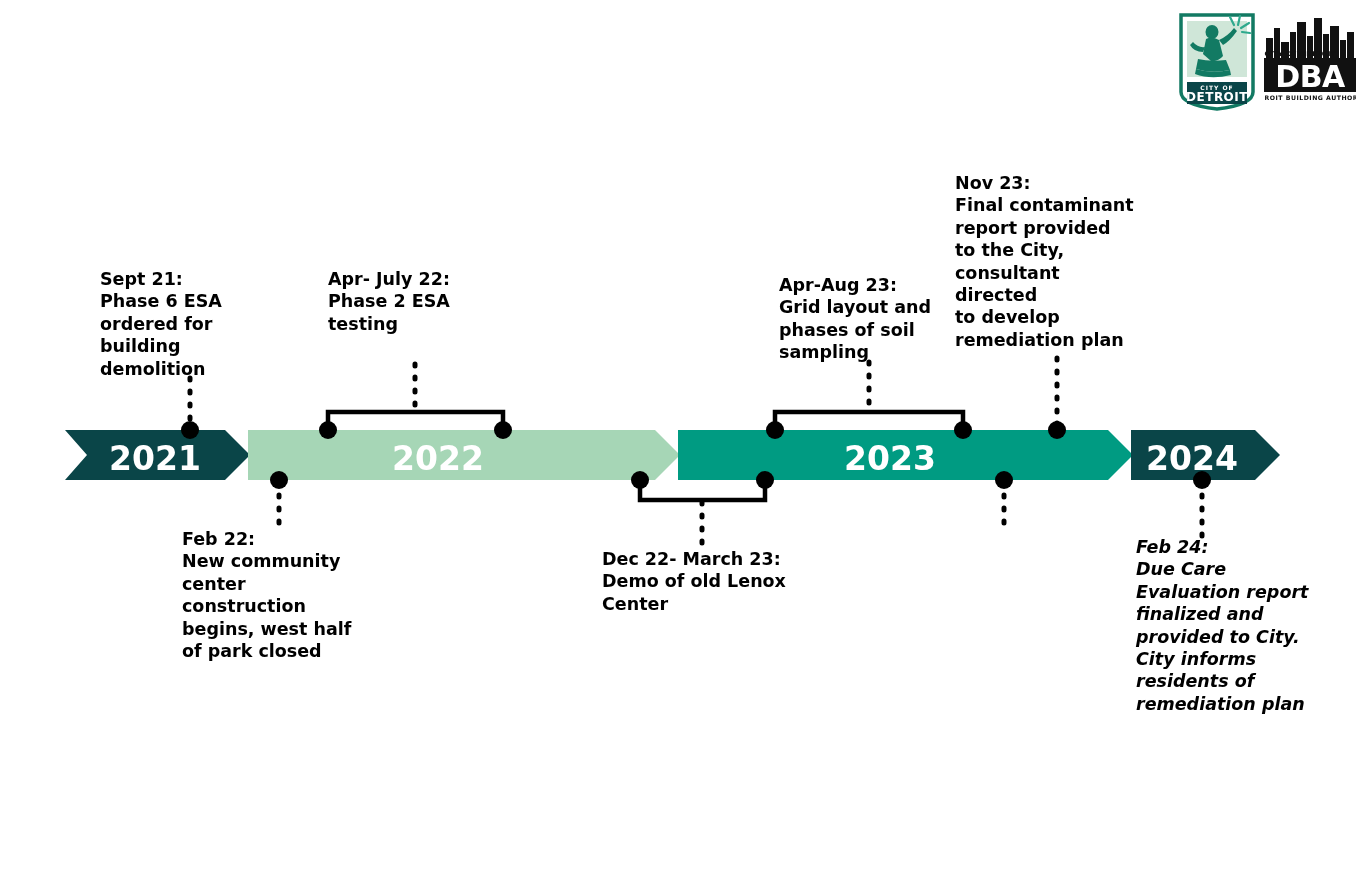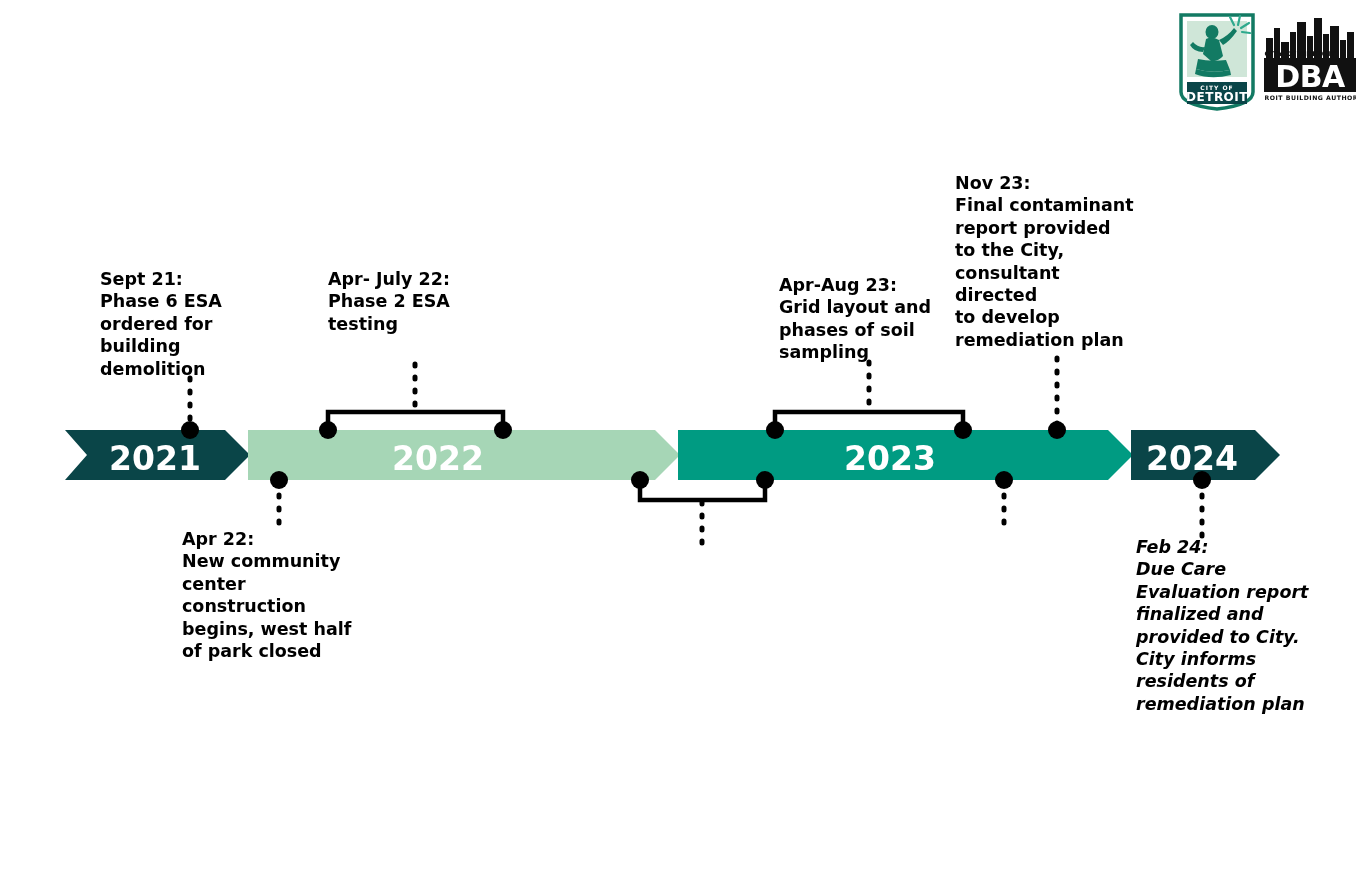--- a/index.html
+++ b/index.html
@@ -236,27 +236,30 @@
 
   <div class="ann" style="left:955px; top:32px; width:205px;">Nov 23:
 Final contaminant
 report provided
 to the City,
 consultant
 directed
 to develop
 remediation plan</div>
 
-  <div class="ann" style="left:182px; top:388px; width:196px;">Apr 22:
+  <div class="ann" style="left:182px; top:388px; width:196px;">Feb 22:
 New community
 center
 construction
 begins, west half
 of park closed</div>
 
+  <div class="ann" style="left:602px; top:408px; width:200px;">Dec 22- March 23:
+Demo of old Lenox
+Center</div>
 
 
   <div class="ann" style="left:1136px; top:396px; width:190px;font-style:italic;">Feb 24:
 Due Care
 Evaluation report
 finalized and
 provided to City.
 City informs
 residents of
 remediation plan</div>

